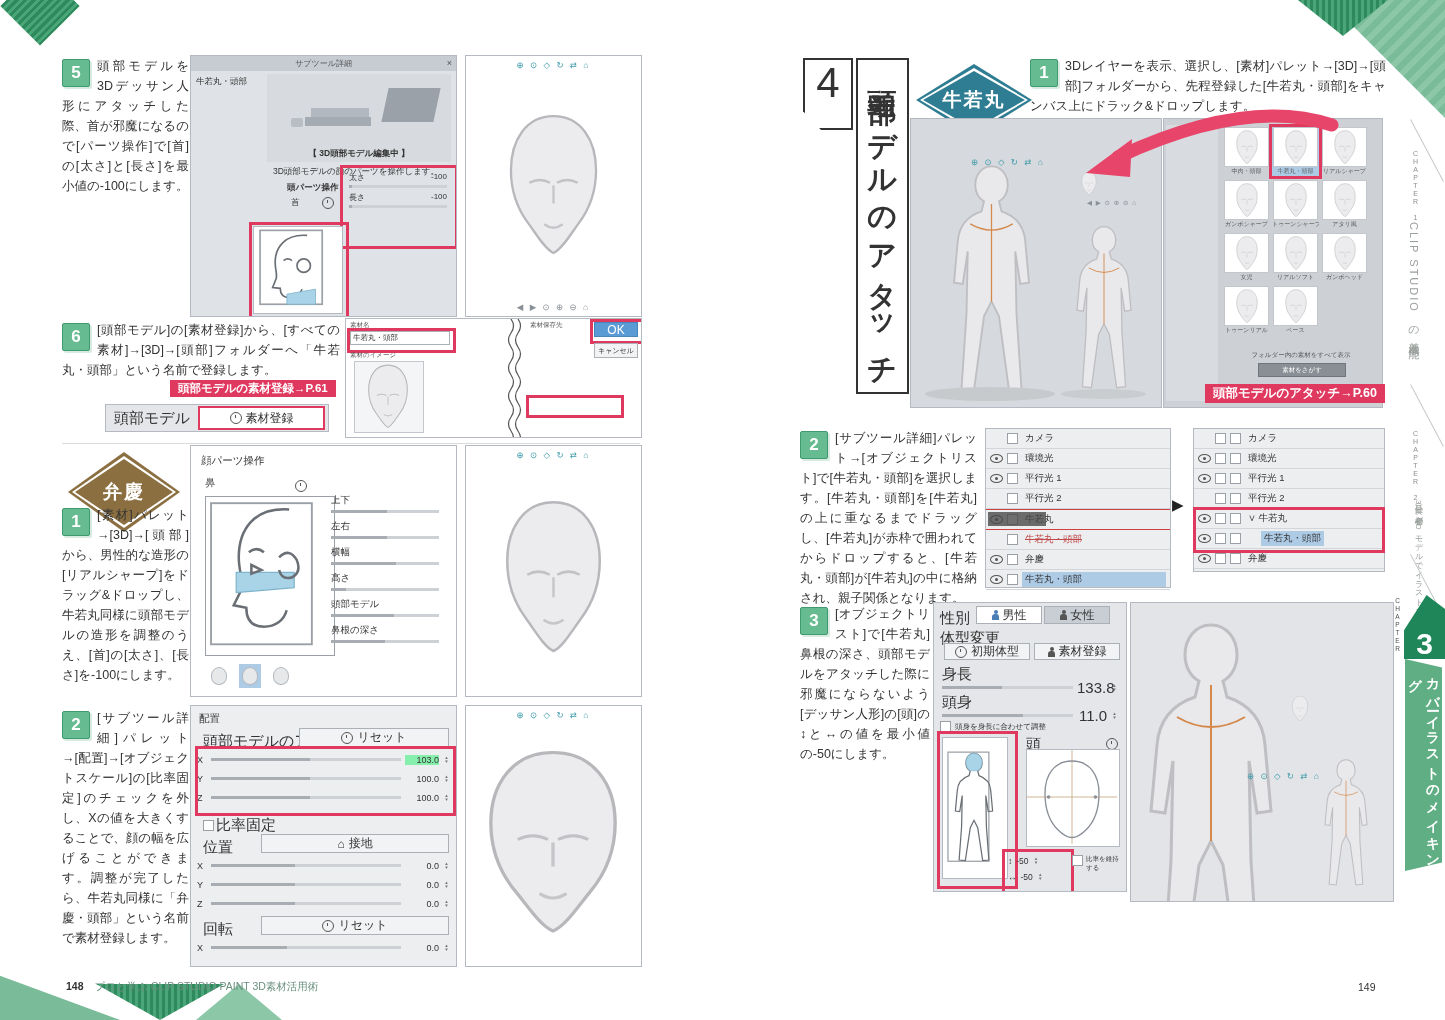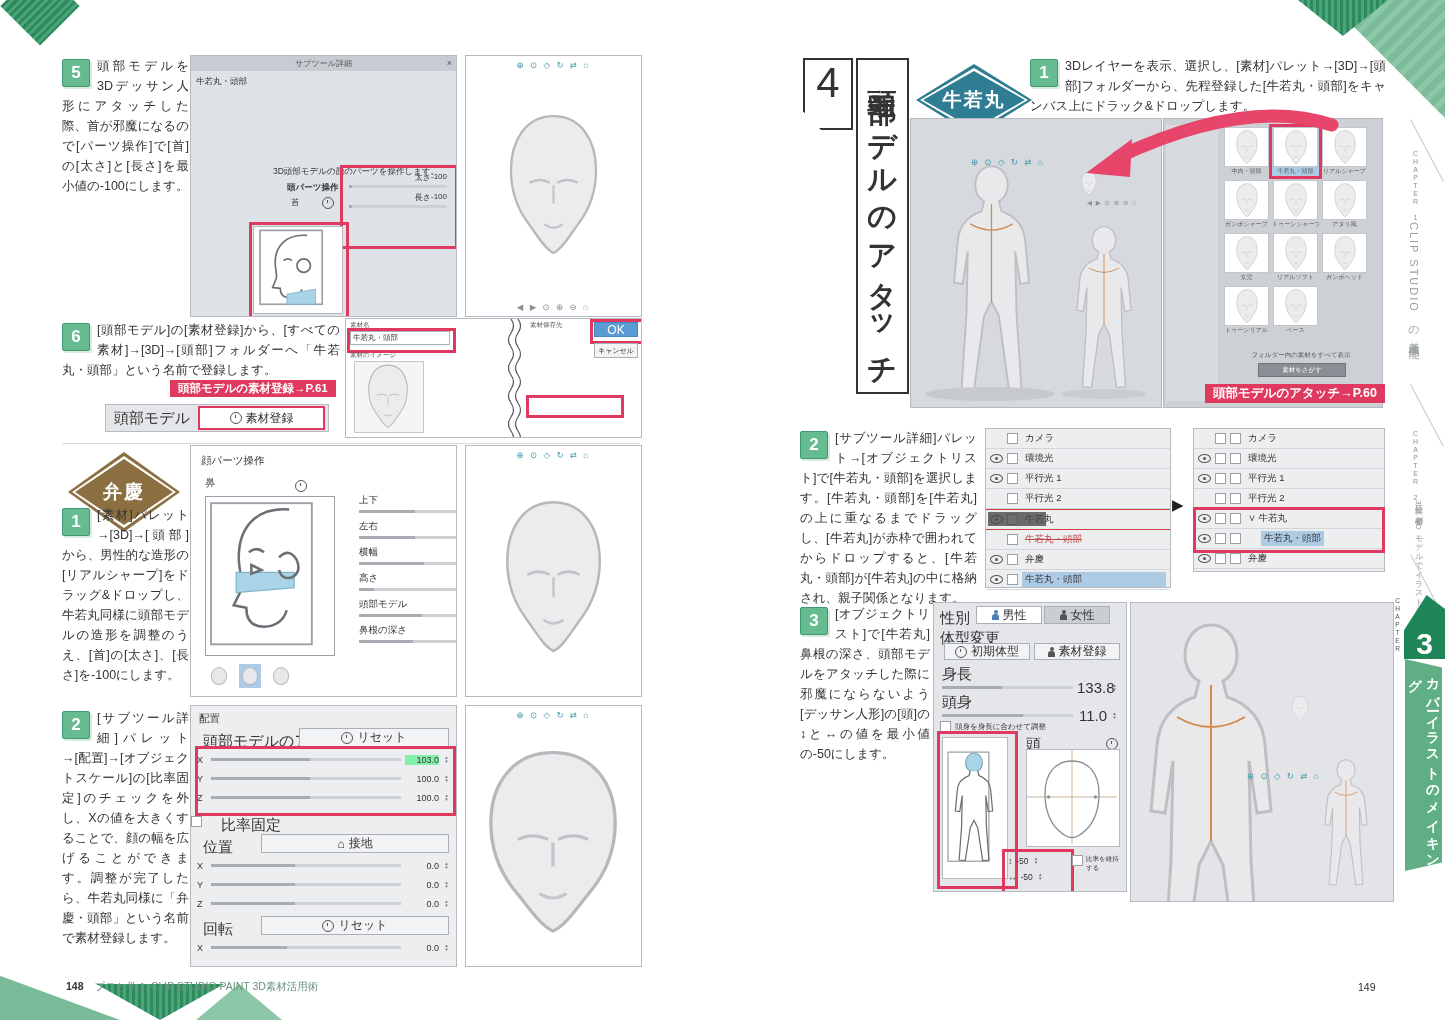--- a/index.html
+++ b/index.html
@@ -40,21 +40,21 @@
   .sp::before{content:"▲";font-size:4.5px;display:block}
   .sp::after{content:"▼";font-size:4.5px;display:block}
   .clk{width:10px;height:10px;border:1px solid #555;border-radius:50%;position:relative;flex:none;display:inline-block;vertical-align:middle}
   .clk::after{content:"";position:absolute;left:4px;top:2px;width:1px;height:3px;background:#555}
   .chk{width:9px;height:9px;border:1px solid #9aa0a6;background:#fff;flex:none;display:inline-block;vertical-align:middle}
   .eyeic{width:11px;height:7px;border:1px solid #555;border-radius:50%;position:relative;flex:none;visibility:hidden}
   .eyeic::after{content:"";position:absolute;left:3.5px;top:1.5px;width:3px;height:3px;background:#555;border-radius:50%}
   .btn{display:flex;align-items:center;justify-content:center;gap:4px;background:#f2f3f5;
     border:1px solid #aab0b6;font-size:12px;color:#333}
   .dslide{margin:4px 6px}
-  .dslide .dl{display:flex;justify-content:flex-end;font-size:8px;margin-bottom:2px}
+  .dslide .dl{display:flex;justify-content:space-between;font-size:8px;margin-bottom:2px}
   .fslider{margin:4px 0 7px}
   .fslider .fl{font-size:9.5px;margin-bottom:3px}
   .fslider .tr{width:108px}
   .fslider:nth-of-type(1) .tr i{width:52%}.fslider:nth-of-type(2) .tr i{width:52%}
   .fslider:nth-of-type(3) .tr i{width:60%}.fslider:nth-of-type(4) .tr i{width:14%}
   .fslider:nth-of-type(5) .tr i{width:58%}.fslider:nth-of-type(6) .tr i{width:50%}
   .vrow{display:flex;align-items:center;gap:4px;height:19px;padding:0 6px}
   .vrow .ax{width:10px;font-size:9px}
   .vrow .vv{width:34px;font-size:9px;text-align:right}
   .vrow.sel .vv{background:#86efac}
@@ -116,20 +116,27 @@
 
   <div class="abs body-text" style="left:62px;top:56px;width:127px">
     <span class="step-num">5</span>
     <span>頭部モデルを3Dデッサン人形にアタッチした際、首が邪魔になるので[パーツ操作]で[首]の[太さ]と[長さ]を最小値の-100にします。</span>
   </div>
 
   <div class="shot" style="left:190px;top:55px;width:265px;height:260px">
     <div class="dlg-title">サブツール詳細</div>
     <div class="dlg-x">×</div>
     <div class="abs t8" style="left:5px;top:20px">牛若丸・頭部</div>
+    <div class="abs" style="left:76px;top:18px;width:184px;height:88px;background:#d7dade">
+      <div class="abs" style="left:118px;top:14px;width:52px;height:34px;background:#9aa1a9;transform:skewX(-12deg)"></div>
+      <div class="abs" style="left:44px;top:34px;width:58px;height:9px;background:#b2b8bf"></div>
+      <div class="abs" style="left:38px;top:43px;width:66px;height:9px;background:#a5abb3"></div>
+      <div class="abs" style="left:24px;top:44px;width:12px;height:9px;background:#b9bec5;border-radius:2px"></div>
+      <div class="abs t8" style="left:0;right:0;bottom:2px;text-align:center;font-weight:bold">【 3D頭部モデル編集中 】</div>
+    </div>
     <div class="abs" style="left:2px;top:108px;width:76px;height:150px">
 
     <div class="nav-item"></div>
         <div class="nav-item"></div>
         <div class="nav-item"></div>
         <div class="nav-item"></div>
         <div class="nav-item"></div>
         <div class="nav-item ind"></div>
         <div class="nav-item"></div>
         <div class="nav-item ind sel"></div>
@@ -266,21 +273,21 @@
     <span class="clk abs" style="left:104px;top:30px"></span>
     <div class="abs" style="left:14px;top:50px;width:128px;height:158px;border:1px solid #9aa0a6">
       <svg width="126" height="156" viewBox="0 0 100 120">
         <rect x="4" y="3" width="80" height="112" fill="none" stroke="#9aa0a6" stroke-width="1.5"></rect>
         <path d="M66 8 C38 6 26 24 26 46 C26 58 30 64 28 72 L22 84 L32 86 C32 96 37 101 46 101 C55 101 62 96 64 88" fill="none" stroke="#6a6f75" stroke-width="2"></path>
         <polygon points="24,58 70,58 70,70 24,74" fill="#a9d3e6" stroke="#7fb4cc"></polygon>
         <path d="M58 46 q8 -8 14 2 q4 10 -4 14 q-8 2 -10 -6" fill="none" stroke="#6a6f75" stroke-width="2"></path>
         <path d="M34 42 q6 -5 12 0 M36 52 l8 4 l-8 3 Z" fill="none" stroke="#6a6f75" stroke-width="2"></path>
       </svg>
     </div>
-    <div class="abs" style="left:168px;top:44px;width:110px">
+    <div class="abs" style="left:140px;top:44px;width:110px">
 
     <div class="fslider">
           <div class="fl">上下</div>
           <div class="tr">
             <i></i>
           </div>
         </div>
         <div class="fslider">
           <div class="fl">左右</div>
           <div class="tr">
@@ -361,21 +368,21 @@
         <div class="vrow">
           <span class="ax">Z</span>
           <div class="tr">
             <i style="width:52%"></i>
           </div>
           <span class="vv">100.0</span>
           <span class="sp"></span>
         </div>
       </div>
     <div class="redframe" style="left:4px;top:40px;width:255px;height:64px"></div>
-    <div class="abs" style="left:0;top:110px;display:flex;align-items:flex-start;gap:19px">
+    <div class="abs" style="left:12px;top:110px;display:flex;align-items:center;gap:2px">
       <span class="chk"></span>
       <span class="t9">比率固定</span>
     </div>
     <div class="abs t9" style="left:12px;top:132px">位置</div>
     <div class="abs btn" style="left:70px;top:128px;width:186px;height:17px">
       <span>⌂</span>
       <span>接地</span>
     </div>
     <div class="abs" style="left:0;top:150px;width:265px">
 

